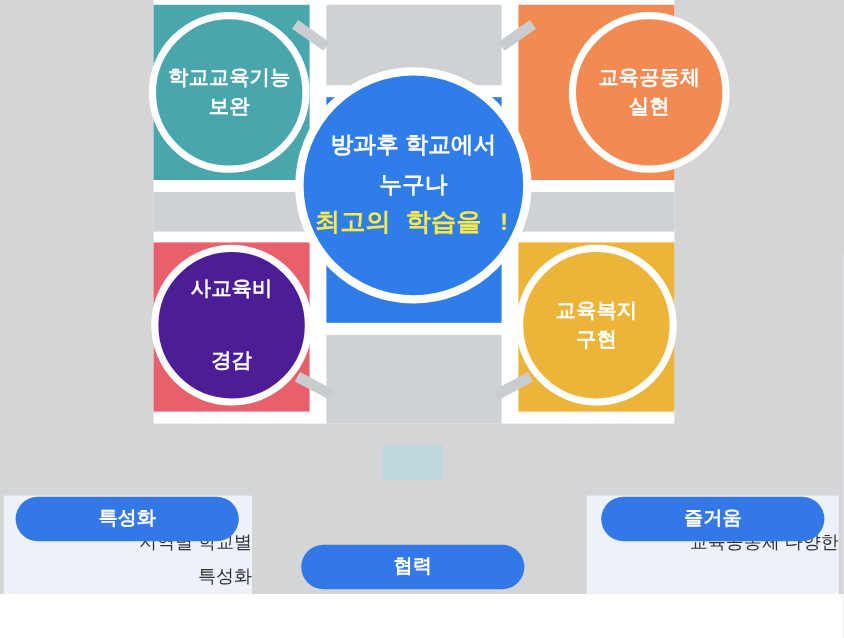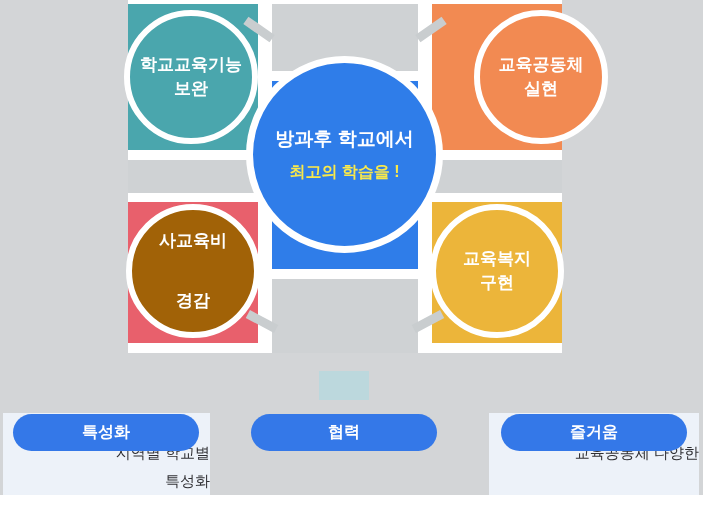--- a/index.html
+++ b/index.html
@@ -39,41 +39,41 @@
   }
   .sat{width:134px; height:134px;}
   .c-tl{left:124px; top:10px;}
   .c-tr{left:432px; top:10px;}
   .c-bl{left:126px; top:204px;}
   .c-br{left:430px; top:204px;text-align:center;}
   .c-center{
     left:246px; top:56px; width:197px; height:197px; border-width:7px;
     font-size:19px; line-height:33px; font-weight:bold;
   }
-  .c-center .hl{font-size:16px; font-weight:bold;}
+  .c-center .hl{font-size:21px; font-weight:bold;font-family:Liberation Mono, monospace;}
   
   .connector{left:319px; top:371px; width:50px; height:29px; background:#bcd8dd;}
   
   .card{
     top:413px; height:95px; background:#edf2f9; border-bottom:8px solid #000000;
     text-align:right;
   }
   .card-1{left:3px; width:207px;}
   .card-2{left:239px; width:210px;}
   .card-3{left:489px; width:210px;}
   .card-body{
     margin-top:26px; font-size:15px; line-height:28px; color:#2f2f33;
   }
   .pill{
     top:414px; width:186px; height:37px; border-radius:19px; background:#3478e8;
     color:#ffffff; font-weight:bold; font-size:16px;
     display:flex; align-items:center; justify-content:center;
   }
   .pill-1{left:13px;}
-  .pill-2{left:251px;}
+  .pill-2{left:251px;margin-top:40px;}
   .pill-3{left:501px;}
 </style>
 </head>
 <body>
 
 <div class="page">
 
   <div class="abs grid-underlay"></div>
   <div class="abs cell cell-top-mid"></div>
   <div class="abs cell cell-mid-left"></div>
@@ -92,31 +92,32 @@
   <div class="abs diag diag-br"></div>
 
   <div class="abs circle sat c-tl" style="background: rgb(74, 166, 173);">
     <span>학교교육기능</span>
     <span>보완</span>
   </div>
   <div class="abs circle sat c-tr" style="background: rgb(242, 138, 82); margin-left: 42px;">
     <span>교육공동체</span>
     <span>실현</span>
   </div>
-  <div class="abs circle sat c-bl" style="background: #a16207; gap: 36px;">
+  <div class="abs circle sat c-bl" style="background: #4c1d95; gap: 36px;">
     <span>사교육비</span>
     <span>경감</span>
   </div>
   <div class="abs circle sat c-br" style="background: rgb(236, 181, 58);">
     <span>교육복지</span>
     <span>구현</span>
   </div>
 
   <div class="abs circle c-center" style="background: rgb(47, 125, 233);">
     <span>방과후 학교에서</span>
+    <span>누구나</span>
     <span class="hl" style="color: rgb(249, 233, 74);">최고의 학습을 !</span>
   </div>
 
   <div class="abs connector"></div>
 
   <div class="abs card card-1">
     <div class="card-body">
       <div>지역별 학교별</div>
       <div>특성화</div>
     </div>

